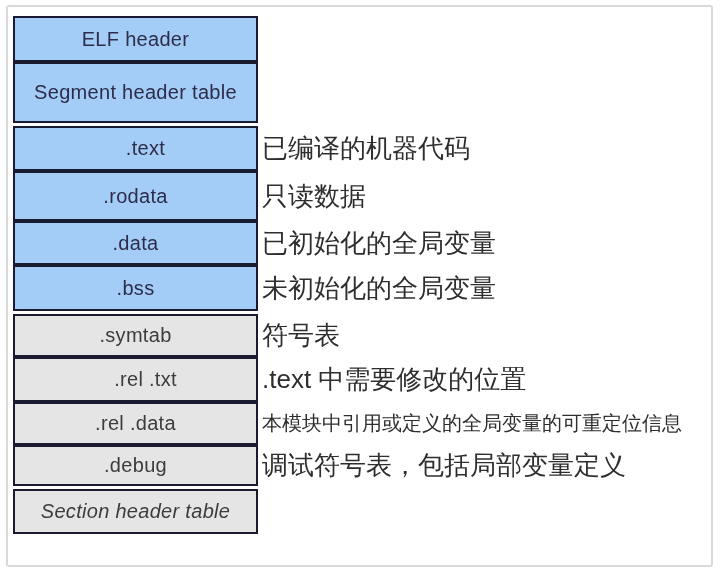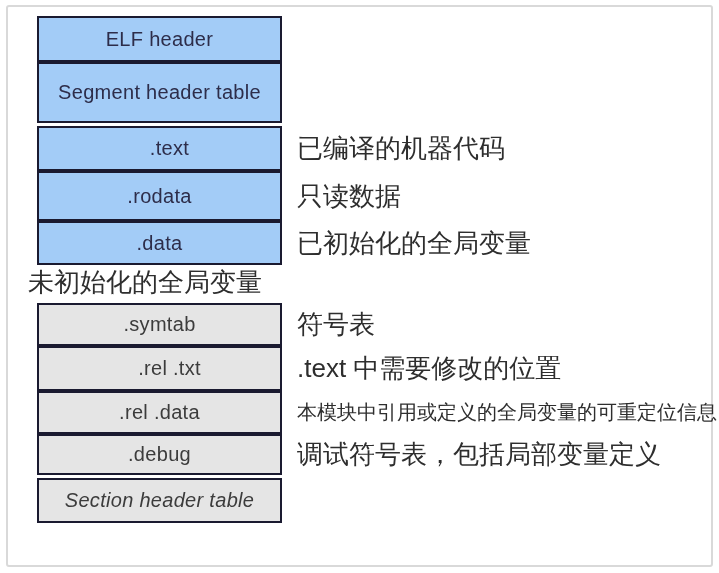--- a/index.html
+++ b/index.html
@@ -40,34 +40,33 @@
   .box {
     box-sizing: border-box;
     width: 245px;
     border: 2px solid #1a1a30;
     display: flex;
     align-items: center;
     justify-content: center;
     font-size: 20px;
     letter-spacing: 0.3px;
     flex-shrink: 0;
-    margin-left: 24px;
   }
   .blue  { background: #a3ccf7; color: #2d2d4a; }
   .white { background: #e5e5e5; color: #3c3c3c; }
   .h46 { height: 46px; }
   .h61 { height: 61px; justify-content: center; }
   .h45 { height: 45px; padding-left: 20px; }
   .h50 { height: 50px; }
   .h44 { height: 44px; }
   .h43 { height: 43px; }
   .h41 { height: 41px; }
   .h55 { height: 45px; font-style: italic; }
   .desc {
-    margin-left: 15px;
+    margin-left: 4px;
     align-self: center;
     font-size: 26px;
     color: #2e2e2e;
     white-space: nowrap;
   }
   .desc.small { font-size: 20px; }
 </style>
 </head>
 <body>
 
@@ -105,20 +104,23 @@
     </div>
 
     <div class="row">
       <div class="box blue h44">
         <span>.data</span>
       </div>
       <div class="desc">已初始化的全局变量</div>
     </div>
 
     <div class="row">
+      <div class="box blue h46">
+        <span>.bss</span>
+      </div>
       <div class="desc">未初始化的全局变量</div>
     </div>
 
     <div class="row gap">
       <div class="box white h43">
         <span>.symtab</span>
       </div>
       <div class="desc">符号表</div>
     </div>
 

